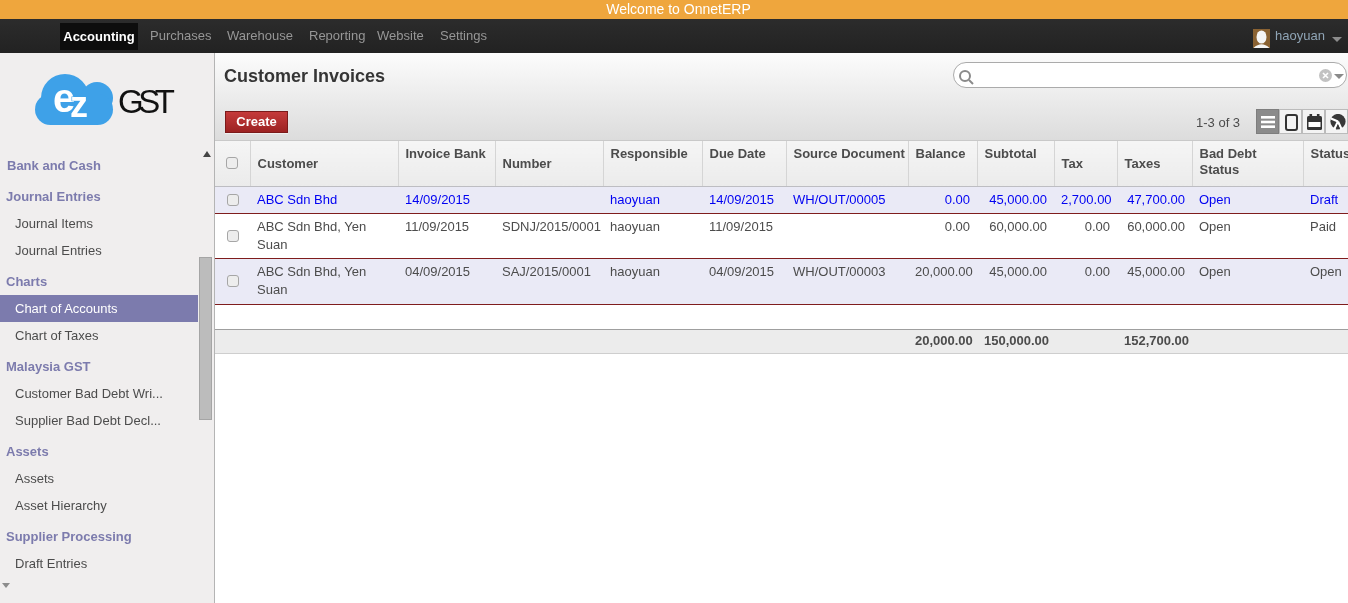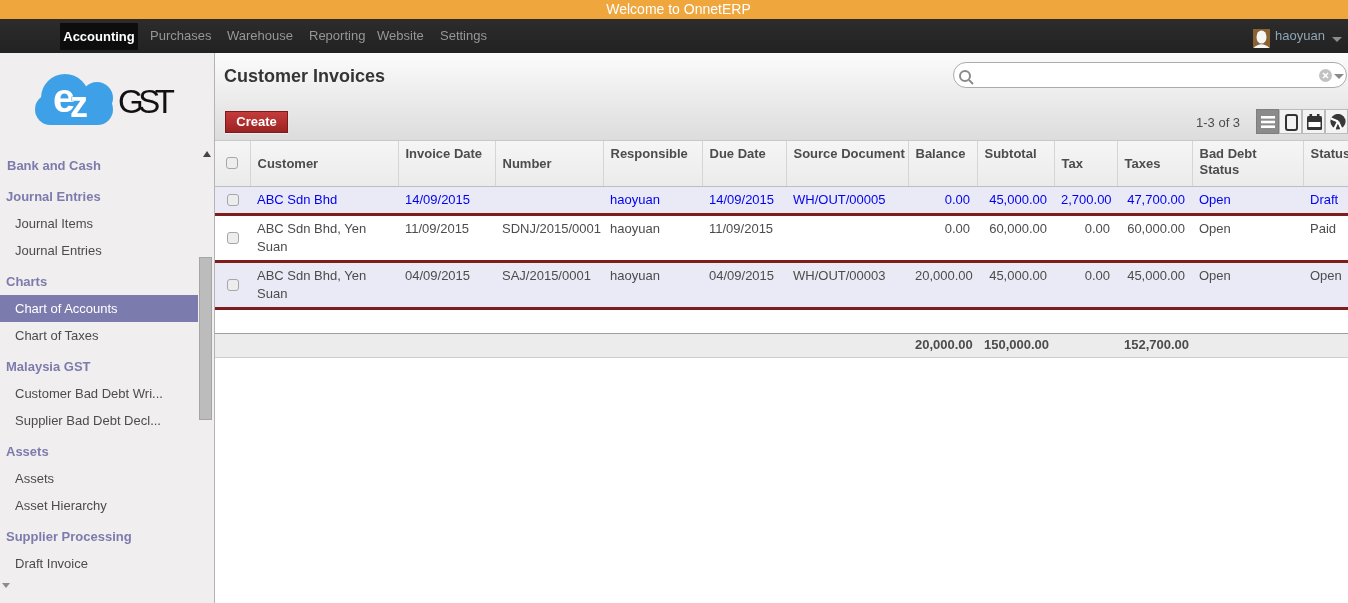--- a/index.html
+++ b/index.html
@@ -42,21 +42,21 @@
 
 table { position:absolute; left:0; top:88px; border-collapse:collapse; table-layout:fixed; width:1133px; font-size:13px; color:#4c4c4c; }
 th { background:linear-gradient(#f5f5f5,#ebebeb); border-right:1px solid #d5d5d5; border-bottom:1px solid #bdbdc2; height:45px; vertical-align:top; text-align:left; font-weight:bold; color:#4c4c4c; }
 th .hi { padding:5px 0 0 7px; line-height:16px; }
 th .lo { padding:15px 0 0 7px; line-height:16px; }
 td { vertical-align:top; padding:4px 7px; line-height:18px; overflow:hidden; }
 td.cbc { vertical-align:middle; }
 tr.r1 { background:#eaeaf6; color:#0202f2; }
 tr.r2 { background:#fff; }
 tr.r3 { background:#eaeaf6; }
-tr.rows td { border-bottom:3px solid #7f1d1d; }
+tr.rows td { border-bottom:1px solid #7f1d1d; }
 td.num, .num { text-align:right; }
 tr.empty td { height:25px; border-bottom:0; }
 tr.foot td { background:#ececec; border-top:1px solid #9f9f9f; border-bottom:1px solid #cecece; height:24px; font-weight:bold; padding-top:2px; padding-bottom:2px; }
 .cb { width:12px; height:12px; border:1px solid #a6a6a6; border-radius:3px; background:#ededed; margin:0 auto; }
 </style>
 </head>
 <body>
 <div class="banner">Welcome to OnnetERP</div>
 
 <div class="nav">
@@ -98,21 +98,21 @@
     <div class="hdr">Charts</div>
     <div class="itm sel">Chart of Accounts</div>
     <div class="itm">Chart of Taxes</div>
     <div class="hdr">Malaysia GST</div>
     <div class="itm">Customer Bad Debt Wri...</div>
     <div class="itm">Supplier Bad Debt Decl...</div>
     <div class="hdr">Assets</div>
     <div class="itm">Assets</div>
     <div class="itm">Asset Hierarchy</div>
     <div class="hdr">Supplier Processing</div>
-    <div class="itm">Draft Invoice</div>
+    <div class="itm">Draft Entries</div>
   </div>
   <div class="dcaret"></div>
   <div class="sb-arrow"></div>
   <div class="sb-thumb"></div>
 </div>
 
 <div class="main">
   <div class="vmhead">
     <div class="title">Customer Invoices</div>
     <div class="searchbox">
@@ -180,21 +180,21 @@
         <tr class="hrow">
       <th>
             <div style="padding-top:16px;">
               <div class="cb"></div>
             </div>
           </th>
       <th>
             <div class="lo">Customer</div>
           </th>
       <th>
-            <div class="hi">Invoice Date</div>
+            <div class="hi">Invoice Bank</div>
           </th>
       <th>
             <div class="lo">Number</div>
           </th>
       <th>
             <div class="hi">Responsible</div>
           </th>
       <th>
             <div class="hi">Due Date</div>
           </th>

